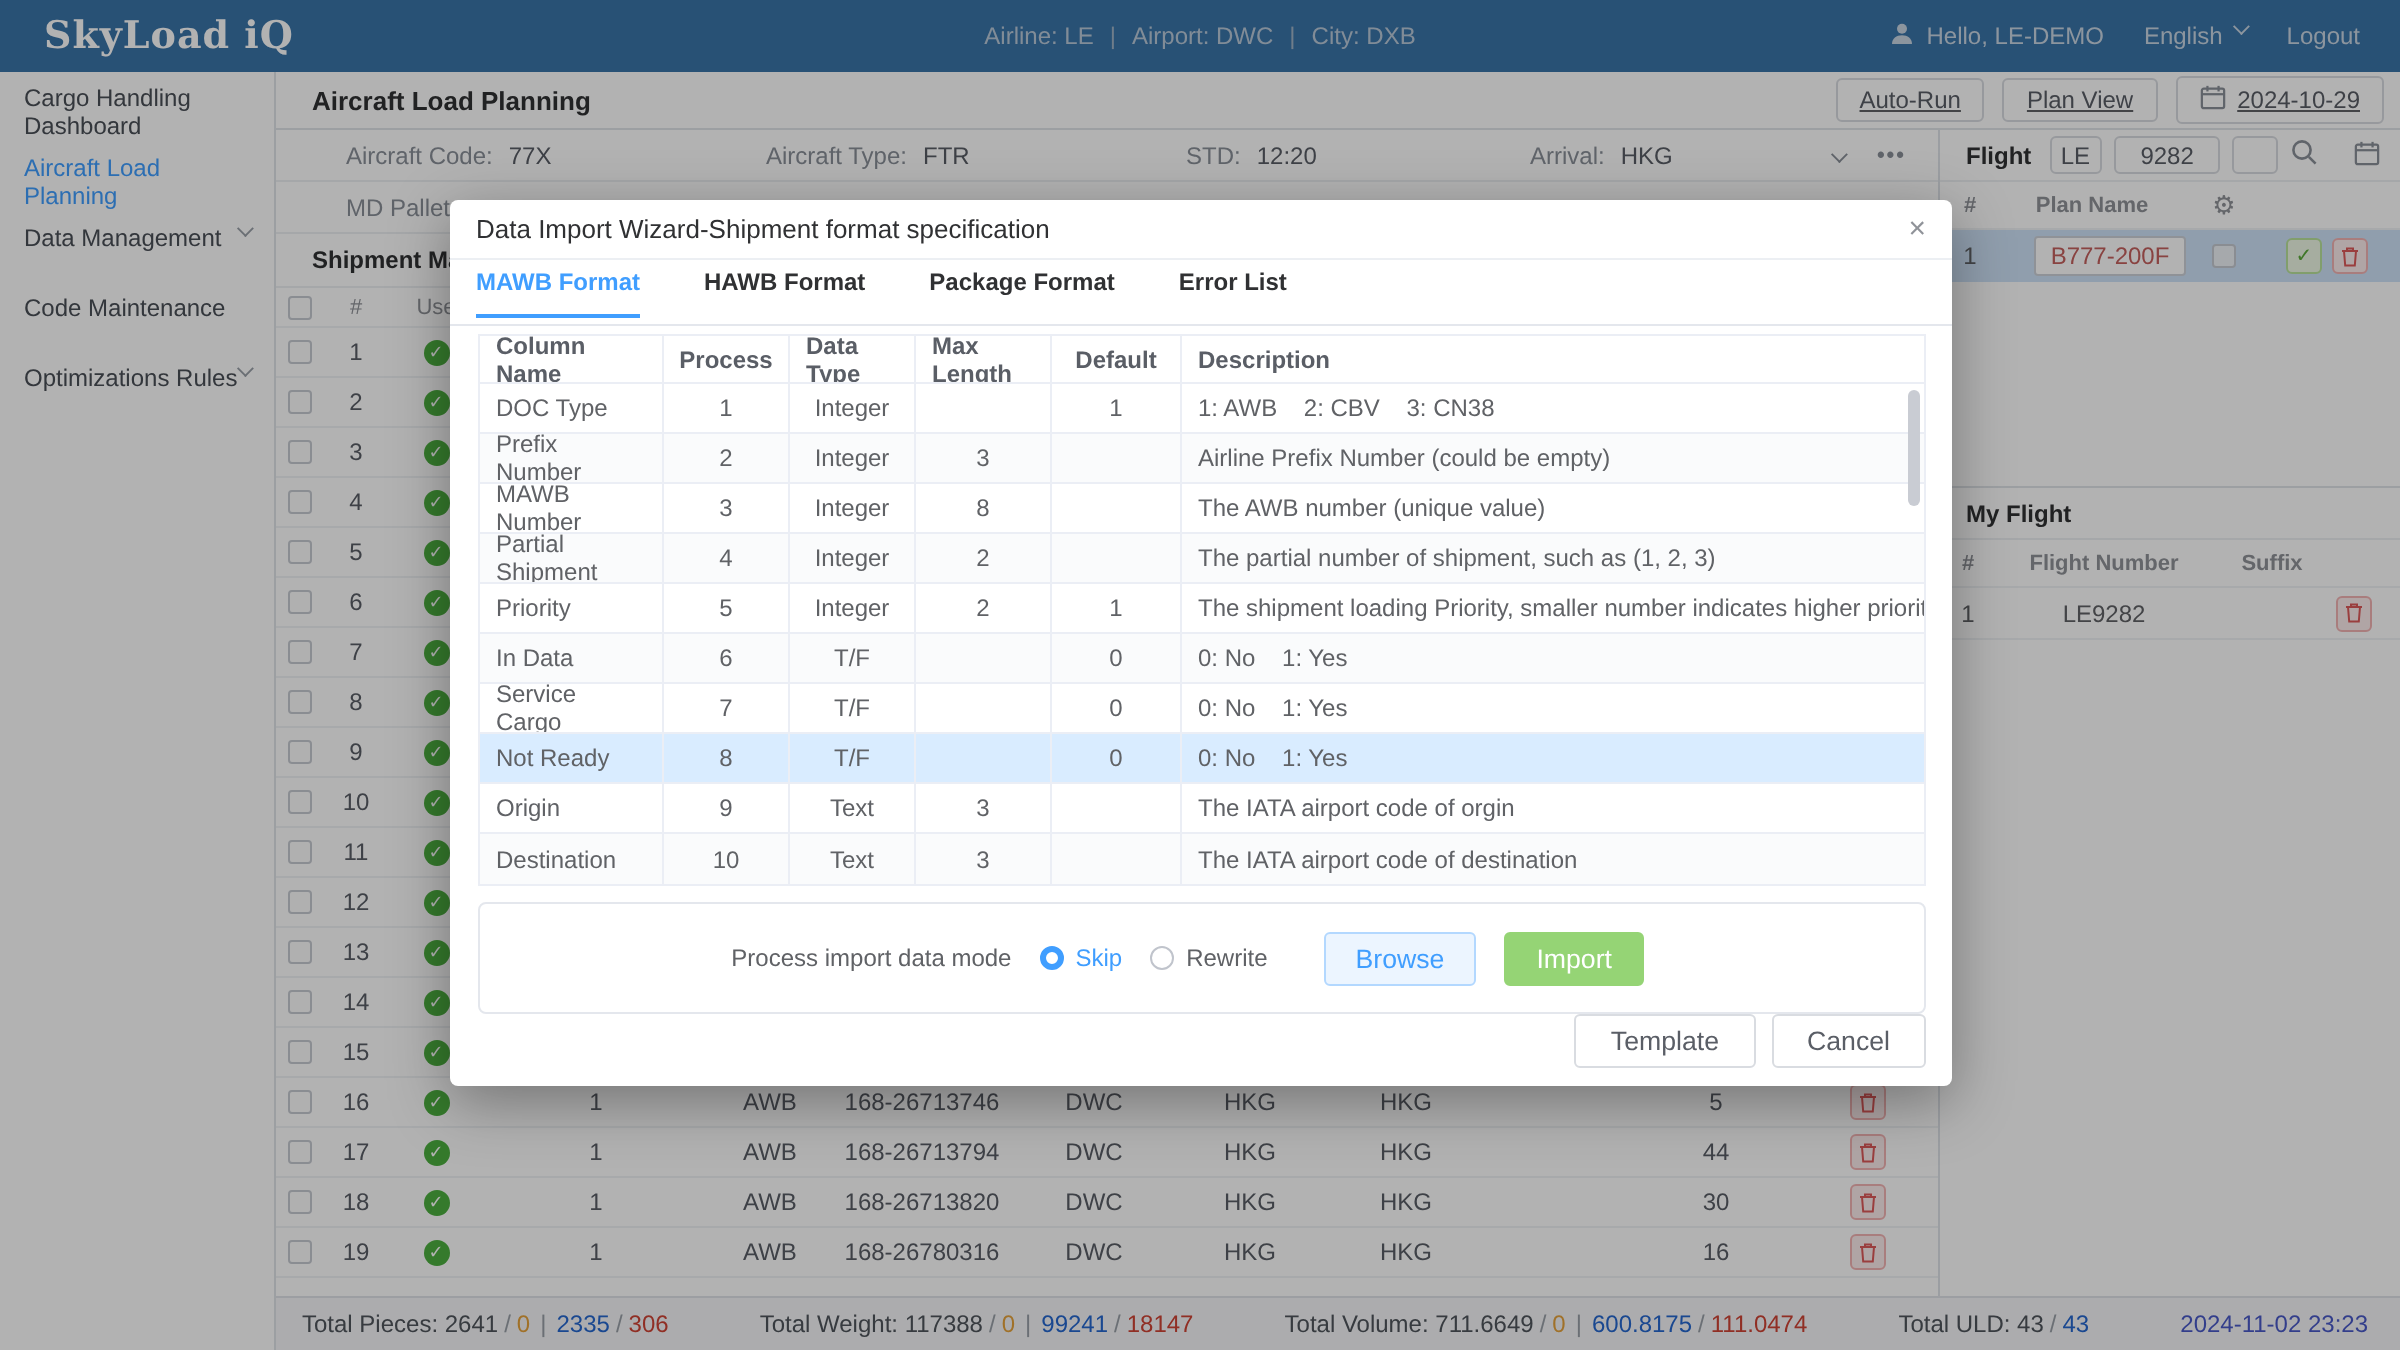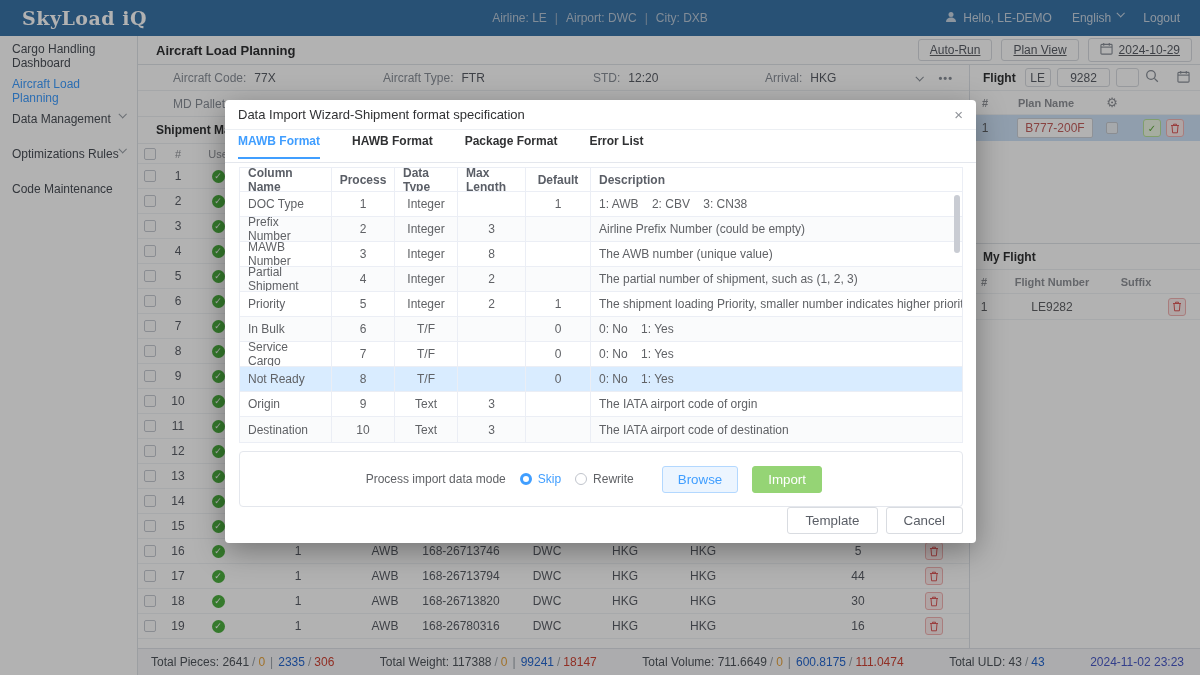--- a/index.html
+++ b/index.html
@@ -147,25 +147,25 @@
           <span>Cargo Handling Dashboard</span>
         </div>
         <div class="side-item active">
           <span>Aircraft Load Planning</span>
         </div>
         <div class="side-item">
           <span>Data Management</span>
           <span class="caret"></span>
         </div>
         <div class="side-item">
+          <span>Code Maintenance</span>
+        </div>
+        <div class="side-item">
           <span>Optimizations Rules</span>
           <span class="caret"></span>
-        </div>
-        <div class="side-item">
-          <span>Code Maintenance</span>
         </div>
       </aside>
 
     <div class="content">
       <div class="page-header">
         <div class="page-title">Aircraft Load Planning</div>
         <div class="ph-right">
           <button class="btn">Auto-Run</button>
           <button class="btn">Plan View</button>
           <button class="btn">
@@ -812,21 +812,21 @@
         </div>
         <div class="mrow">
           <span class="mcell" style="width: 92px;">Priority</span>
           <span class="mcell center" style="width: 63px;">5</span>
           <span class="mcell center" style="width: 63px;">Integer</span>
           <span class="mcell center" style="width: 68px;">2</span>
           <span class="mcell center" style="width: 65px;">1</span>
           <span class="mcell grow">The shipment loading Priority, smaller number indicates higher priority</span>
         </div>
         <div class="mrow even">
-          <span class="mcell" style="width: 92px;">In Bulk</span>
+          <span class="mcell" style="width: 92px;">In Data</span>
           <span class="mcell center" style="width: 63px;">6</span>
           <span class="mcell center" style="width: 63px;">T/F</span>
           <span class="mcell center" style="width: 68px;"></span>
           <span class="mcell center" style="width: 65px;">0</span>
           <span class="mcell grow">0: No    1: Yes</span>
         </div>
         <div class="mrow">
           <span class="mcell" style="width: 92px;">Service Cargo</span>
           <span class="mcell center" style="width: 63px;">7</span>
           <span class="mcell center" style="width: 63px;">T/F</span>

